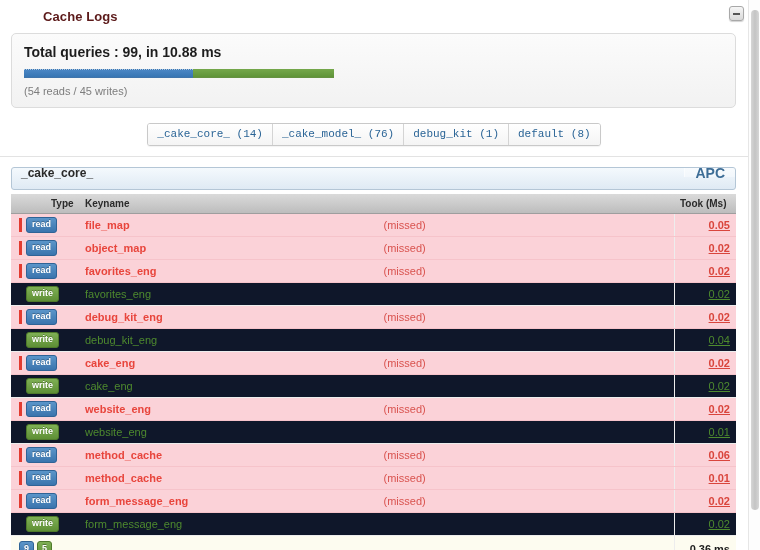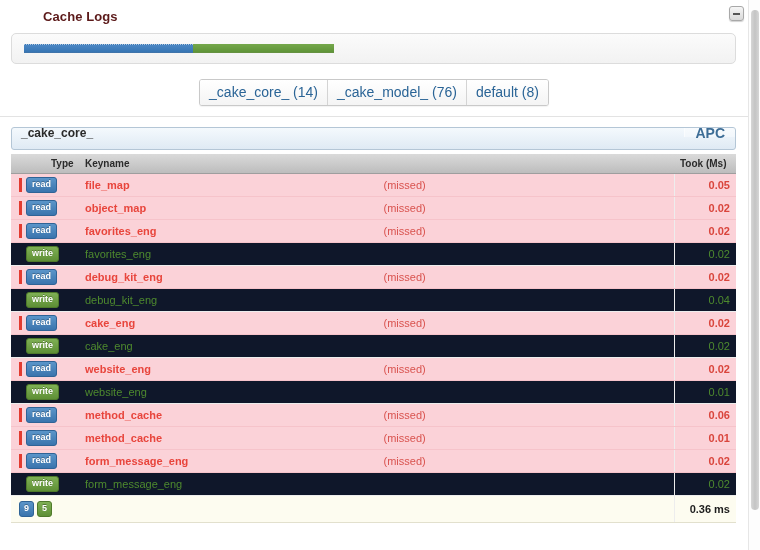--- a/index.html
+++ b/index.html
@@ -94,27 +94,28 @@
   }
   .tabs {
     display: flex;
     border: 1px solid #c9c9c9;
     border-radius: 3px;
     overflow: hidden;
     background: #fff;
     box-shadow: 0 1px 1px rgba(0,0,0,.05);
   }
   .tab {
-    font-size: 14px;
+    font-size: 11px;
     color: #2a6496;
     padding: 4px 9px 5px 9px;
     border-right: 1px solid #d4d4d4;
     background: linear-gradient(to bottom,#ffffff 0%,#f4f4f4 100%);
     cursor: pointer;
     white-space: nowrap;
+    font-family: Liberation Mono, monospace;
   }
   .tab:last-child { border-right: none; }
 
   hr.sep {
     border: 0;
     border-top: 1px solid #e3e3e3;
     margin: 0 0 10px 0;
   }
 
   
@@ -177,21 +178,21 @@
     border-bottom: 1px solid #ededed;
     height: 14px;
     vertical-align: middle;
     overflow: hidden;
     white-space: nowrap;
   }
   td.c-type { width: 66px; padding-left: 6px; }
   td.c-key  { color: #4e8a2e; }
   td.c-status { text-align: left; font-size: 11px; color: #d9534f; padding-right: 4px; }
   td.c-took { width: 62px; text-align: right; padding-right: 9px; color: #4e8a2e;
-              border-left: 1px solid #ededed; }
+              border-left: 1px solid #ededed; text-decoration: underline; }
 
   
   tr.miss td { background: #fbd2d8; border-bottom-color: #f6c3ca; }
   tr.miss td.c-key  { color: #e8453c; font-weight: bold; }
   tr.miss td.c-took { color: #d9453c; font-weight: bold; }
   tr.write td { background: #0f172a; }
 
   
   .badge {
     display: inline-block;
@@ -256,30 +257,33 @@
 </head>
 <body>
 
 <div id="page">
   <div id="content">
 
     <div class="panel-title">Cache Logs</div>
     <div class="collapse-btn"></div>
 
     <div class="summary">
+      <div class="summary-title">Total queries : 99, in 10.88 ms</div>
       <div class="bar">
         <div class="reads" style="width: 54.5455%;"></div>
         <div class="writes" style="width: 45.4545%;"></div>
       </div>
+      <div class="summary-sub">(54 reads / 45 writes)</div>
     </div>
 
     <div class="tabs-wrap">
       <div class="tabs" id="tabs">
           <div class="tab">_cake_core_ (14)</div>
           <div class="tab">_cake_model_ (76)</div>
+          <div class="tab">debug_kit (1)</div>
           <div class="tab">default (8)</div>
         </div>
     </div>
 
     <hr class="sep">
 
     <div id="sections">
         <div class="section" style="margin-bottom: 12px;">
           <div class="sec-head light">
             <span class="sec-title">_cake_core_</span>

